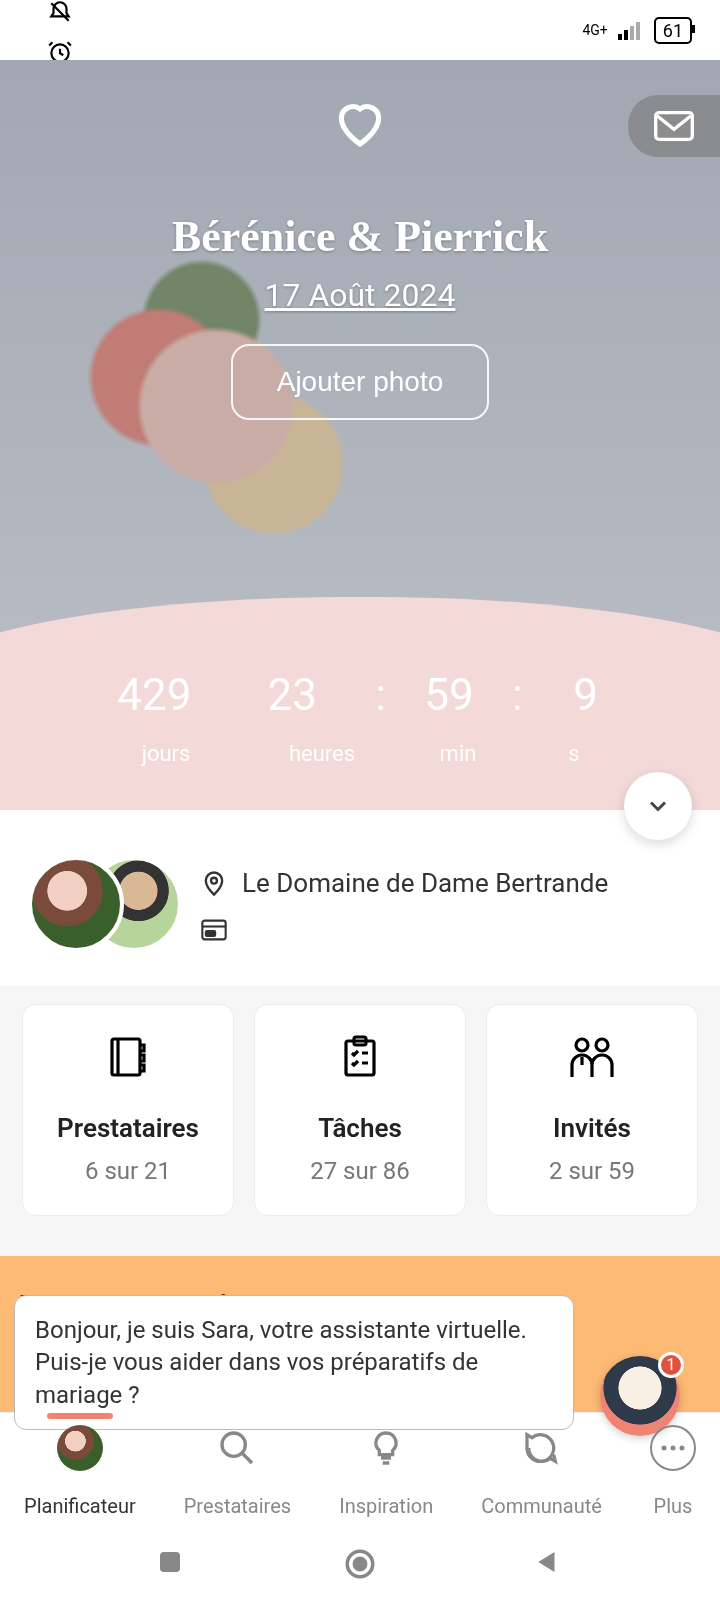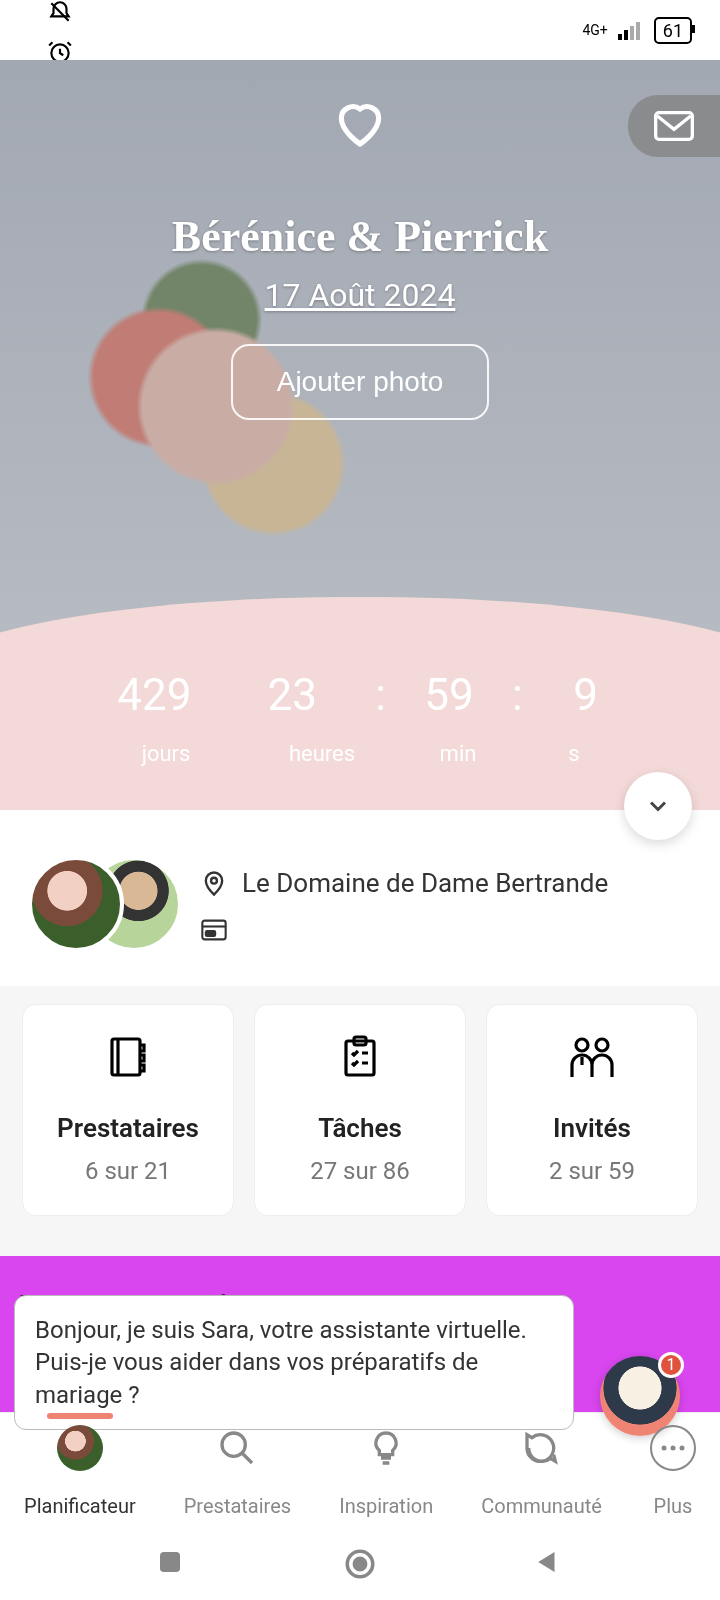--- a/index.html
+++ b/index.html
@@ -39,21 +39,21 @@
   .info-line { display:flex; align-items:center; gap:14px; }
   .website-link { text-decoration: underline; color:#333; }
 
   
   .cards { display:flex; gap:20px; padding: 18px 22px 40px; background:#f6f6f6; }
   .card { flex:1; background:#fff; border:1px solid #eee; border-radius:14px; padding: 28px 10px 30px; display:flex; flex-direction:column; align-items:center; gap:14px; }
   .card-title { font-size:26px; font-weight:600; color:#222; margin-top:18px; }
   .card-sub { font-size:24px; color:#777; }
 
   
-  .section { background:#d946ef; padding: 30px 20px 0; position:relative; }
+  .section { background:#fdba74; padding: 30px 20px 0; position:relative; }
   .section-title { font-family: Georgia, serif; font-weight:700; font-size:36px; color:#222; }
 
   
   .chat-wrap { position:absolute; left:14px; right:14px; bottom:-18px; }
   .chat-bubble { background:#fff; border:1.5px solid #bbb; border-radius:12px; padding:18px 20px; font-size:24px; color:#333; line-height:1.35; width: 560px; position:relative; }
   .chat-avatar { position:absolute; right:26px; bottom:-6px; width:80px; height:80px; border-radius:50%; background: radial-gradient(circle at 50% 40%, #f7f0e3 0 34%, #2e3a4a 35% 58%, #f08474 59% 100%); box-shadow:0 2px 8px rgba(0,0,0,.2); }
   .chat-badge { position:absolute; top:-4px; right:-4px; width:26px; height:26px; border-radius:50%; background:#e0523e; color:#fff; font-size:16px; display:flex; align-items:center; justify-content:center; border:3px solid #fff; }
 
   
   .bottom-nav { margin-top:auto; background:#fff; border-top:1px solid #eee; display:flex; justify-content:space-around; padding:12px 0 10px; }

